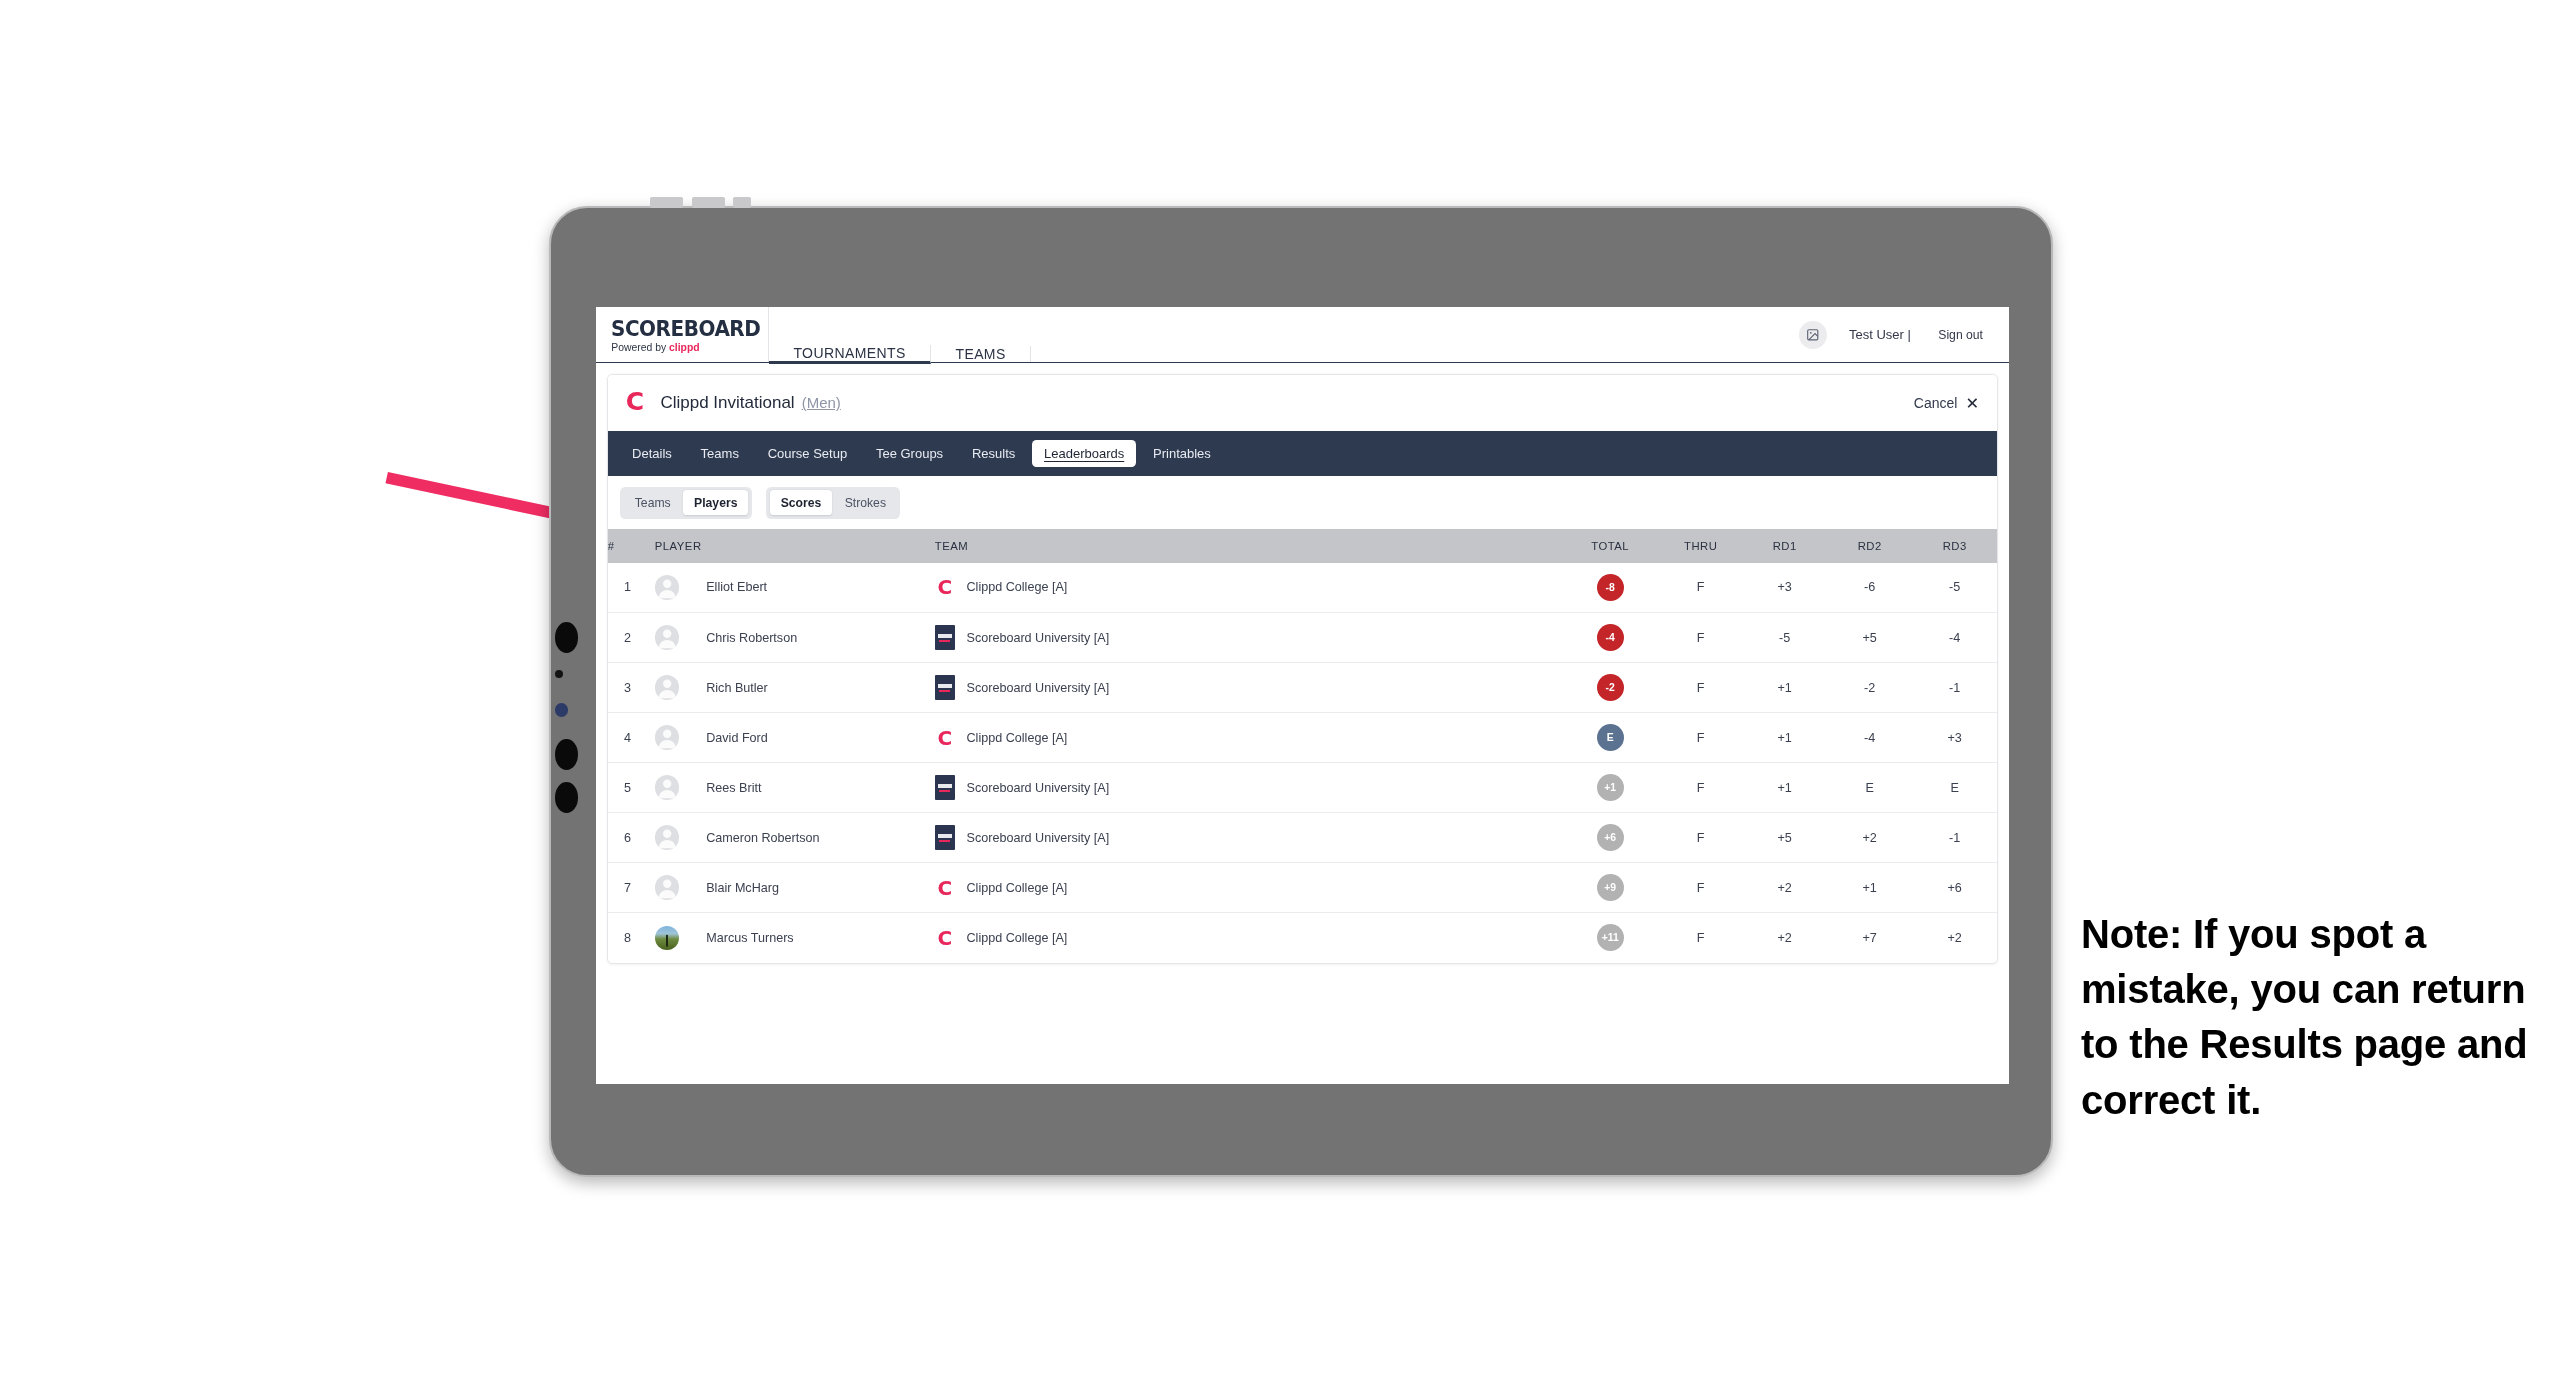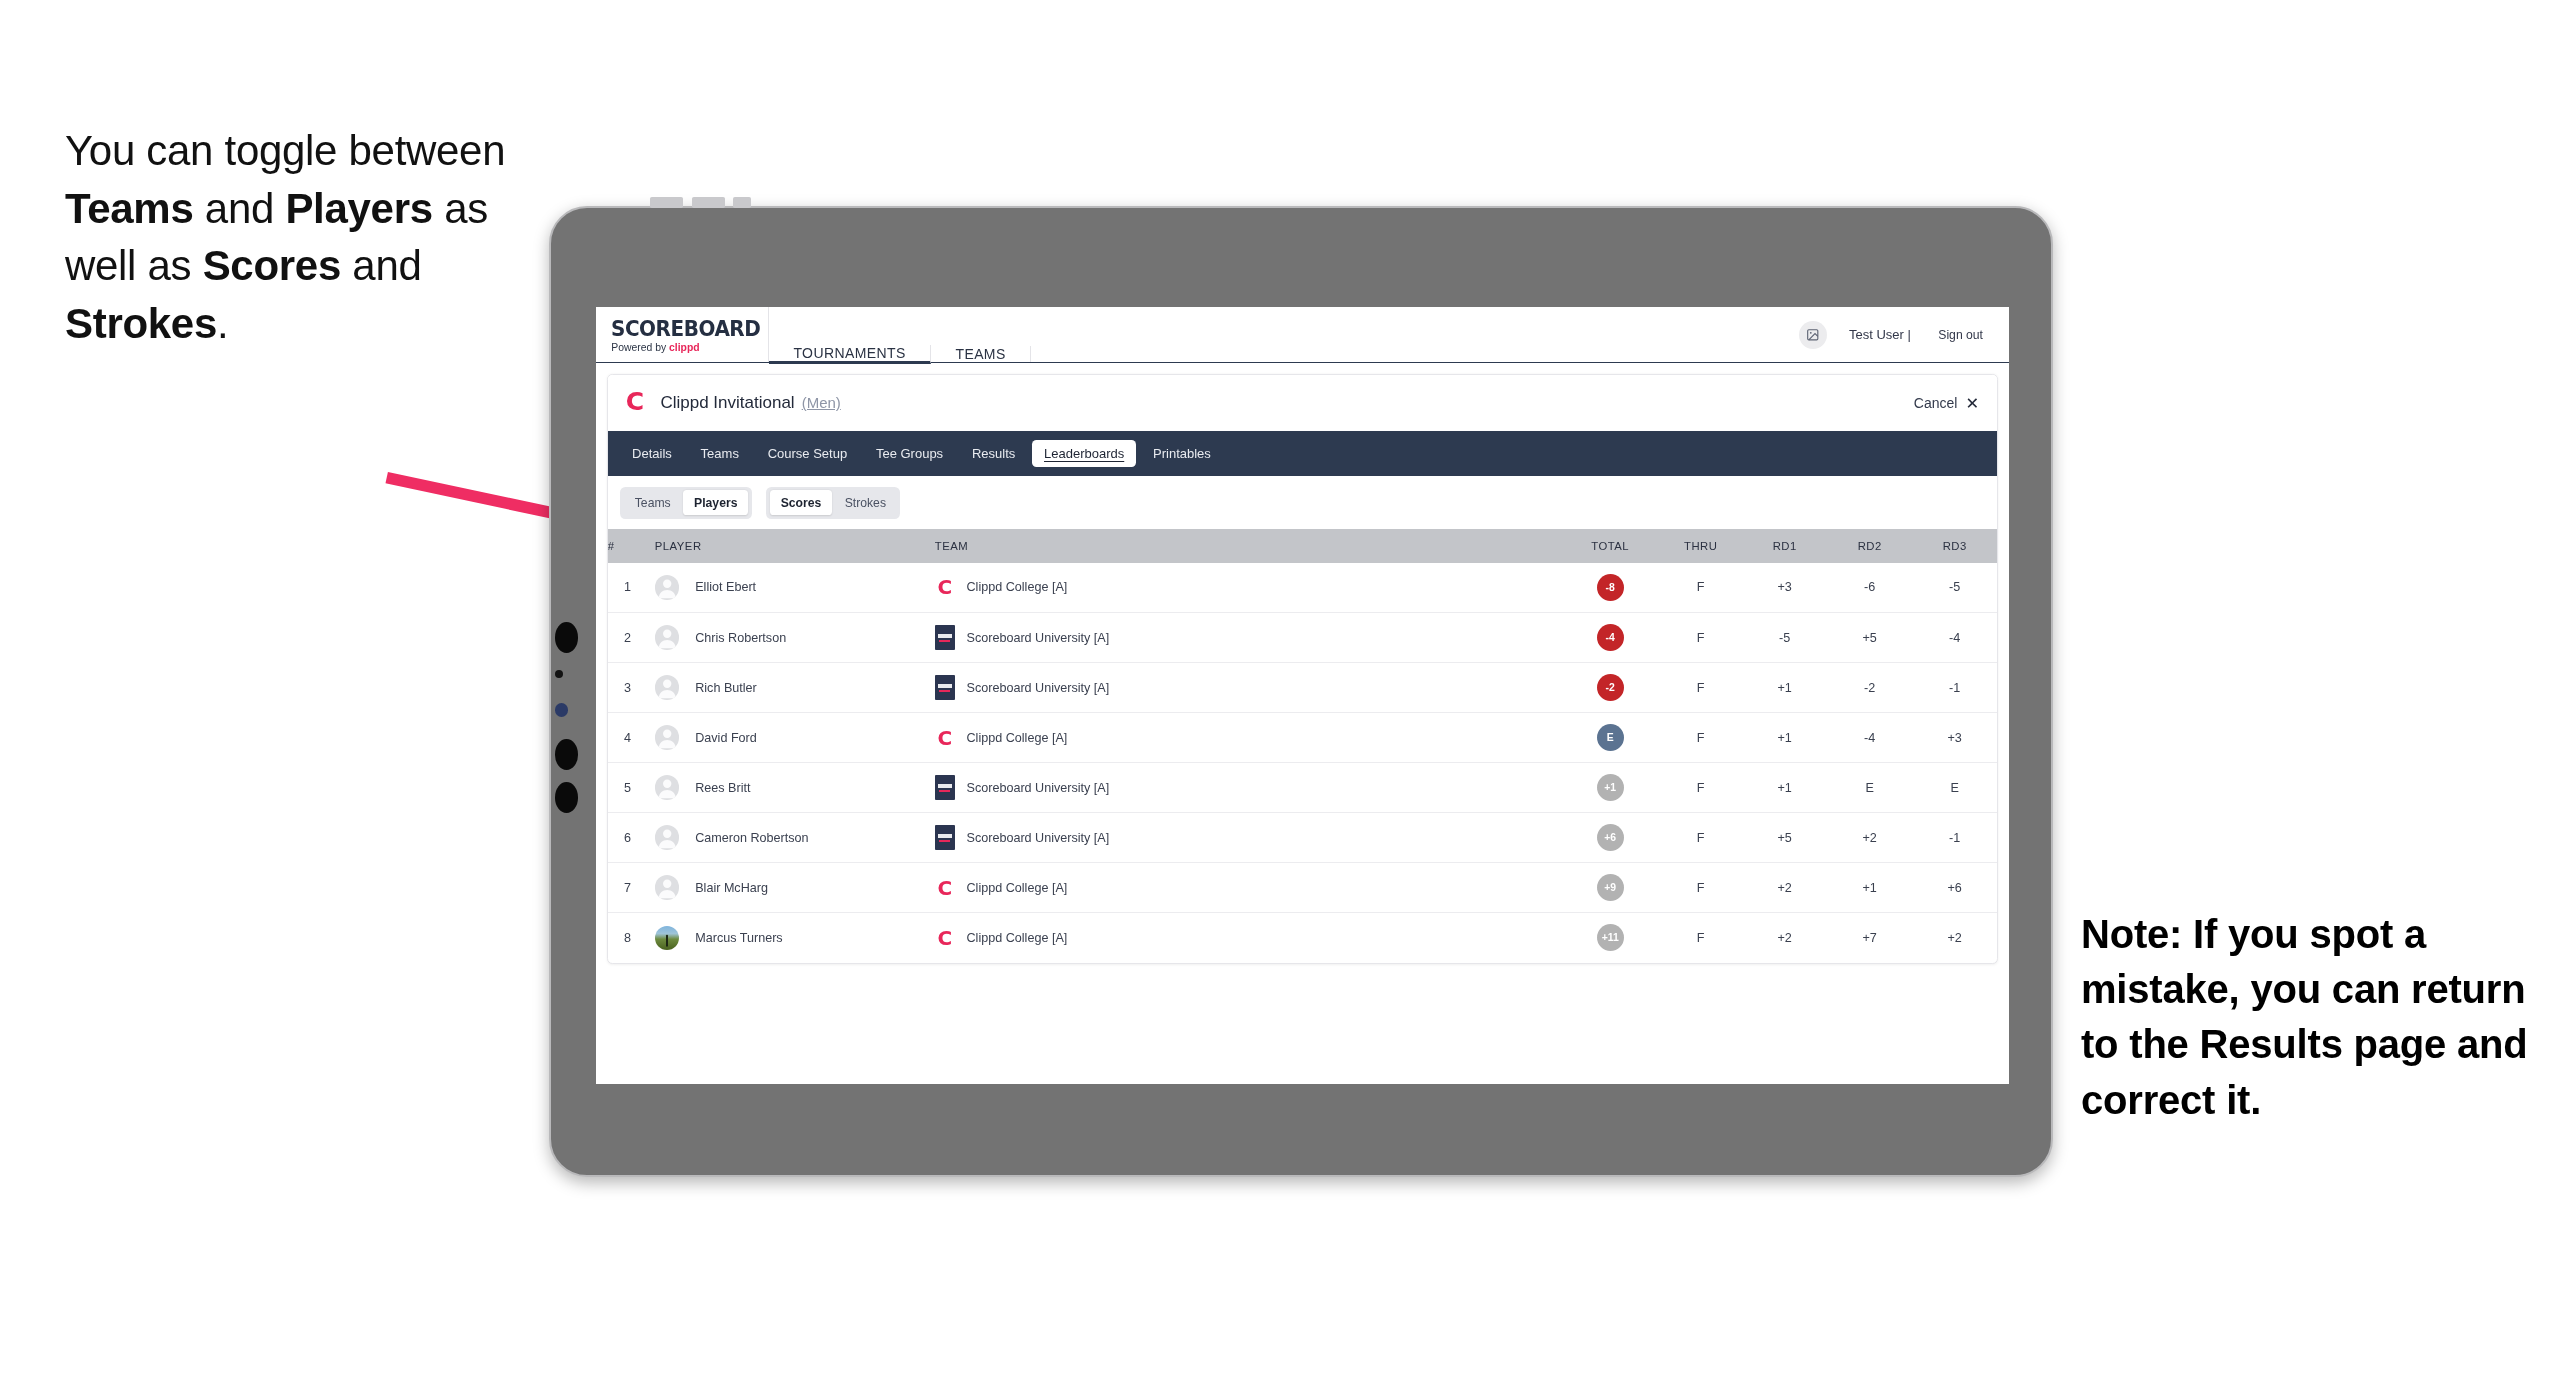--- a/index.html
+++ b/index.html
@@ -152,21 +152,21 @@
     vertical-align:middle;
   }
   .lb tbody tr:last-child td { border-bottom:none; }
   .col-rank { width:47px; text-align:left; padding-left:16.3px; }
   .col-player { width:280px; }
   .col-team { width:auto; }
   .col-total { width:98px; text-align:center; }
   .col-thru { width:83px; text-align:center; }
   .col-rd { width:85px; text-align:center; }
 
-  .pl-cell { display:flex; align-items:center; gap:16px; }
+  .pl-cell { display:flex; align-items:center; gap:27px; }
   .pl-av {
     width:24.4px; height:24.4px; border-radius:50%; background:#dedfe2; flex:none;
     display:flex; align-items:center; justify-content:center; overflow:hidden;
   }
   .pl-av.photo { background: linear-gradient(#7fb4dd 0%, #9fc4d8 32%, #6d8a3e 55%, #49611f 100%); }
   .pl-av.photo .stick { width:2.7px; height:11.7px; background:#1d2714; border-radius:0.9px; transform: translateY(2.7px); }
   .pl-name { font-size:12.6px; color:#3b4150; }
 
   .tm-cell { display:flex; align-items:center; gap:11.7px; }
   .tm-logo-c {
@@ -193,21 +193,20 @@
   .badge.gray { background:#b2b2b2; }
 
   .thru-v { font-size:12.6px; color:#3a404f; }
   .rd-v   { font-size:12.6px; color:#3a404f; }
 </style>
 </head>
 <body>
 
 <div class="stage">
 
-  <div class="annot-left">You can toggle between <b>Teams</b> and <b>Players</b> as well as <b>Scores</b> and <b>Strokes</b>.</div>
 
   <svg class="arrow-svg" viewBox="0 0 320 140">
     <g id="arrow-g">
       <line x1="8" y1="34" x2="252" y2="86" stroke="#ef2d63" stroke-width="13" stroke-linecap="butt"></line>
       <polygon points="228,44 290,84 222,100" fill="#ef2d63"></polygon>
     </g>
   </svg>
 
   <div class="annot-right">Note: If you spot a mistake, you can return to the Results page and correct it.</div>
 

